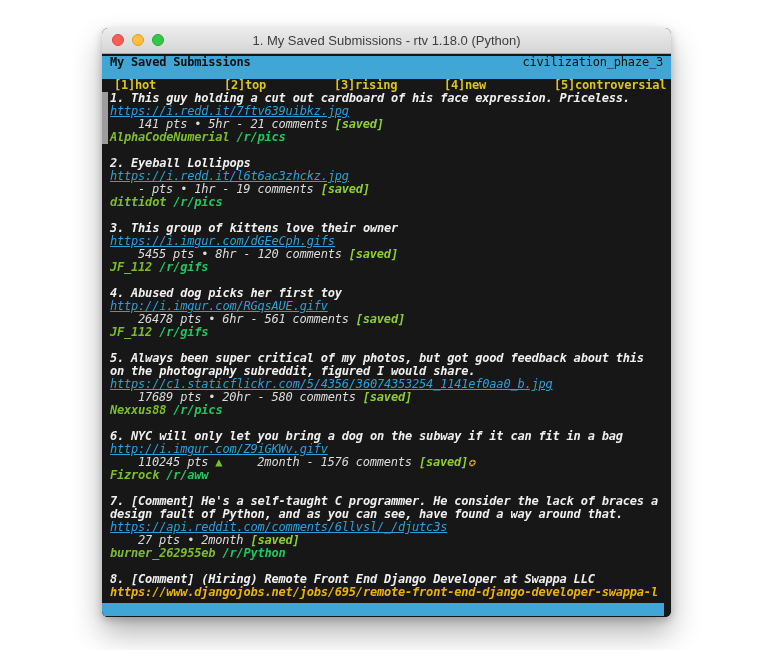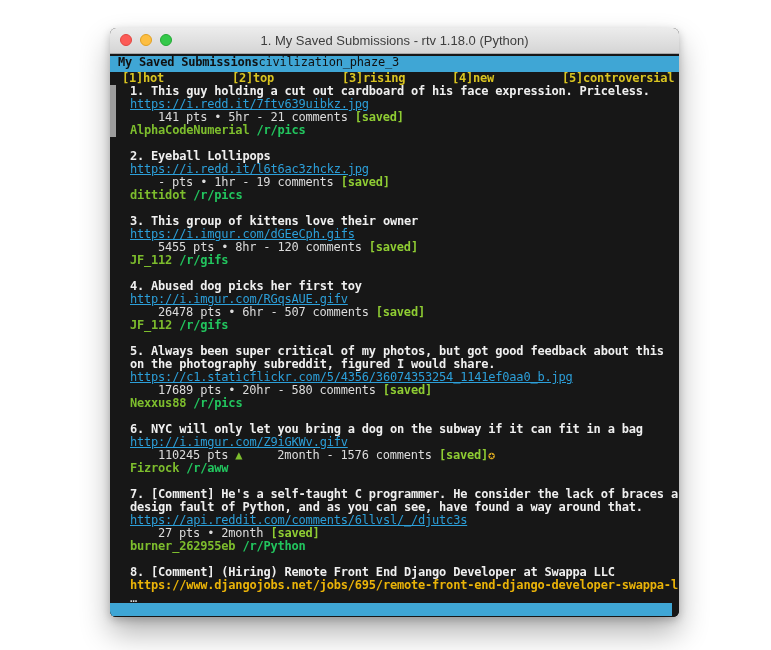--- a/index.html
+++ b/index.html
@@ -1,50 +1,50 @@
 <!DOCTYPE html>
 <html><head>
 <meta charset="utf-8">
 <style>
   html,body{margin:0;padding:0;}
   body{
     width:771px;height:650px;background:#ffffff;position:relative;overflow:hidden;
     font-family:"DejaVu Sans Mono", monospace;
   }
   .window{
-    position:absolute;left:110px;top:28px;width:569px;height:589px;
+    position:absolute;left:102px;top:28px;width:569px;height:589px;
     border-radius:6px;overflow:hidden;
     box-shadow:0 16px 30px rgba(0,0,0,0.30), 0 3px 8px rgba(0,0,0,0.22);
     background:#171717;
   }
   .titlebar{
     height:25px;background:linear-gradient(#ececec,#d5d5d5);
     border-bottom:1px solid #a8a8a8;position:relative;
     display:flex;align-items:center;justify-content:center;
     font-family:"Liberation Sans", sans-serif;font-size:13px;color:#3d3d3d;
   }
   .traffic{position:absolute;left:10px;top:6px;display:flex;gap:8px;}
   .light{width:12px;height:12px;border-radius:50%;}
   .light.red{background:#fc5b57;border:1px solid #e14640;box-sizing:border-box;}
   .light.yellow{background:#fdbe41;border:1px solid #dfa023;box-sizing:border-box;}
   .light.green{background:#34c84a;border:1px solid #23a935;box-sizing:border-box;}
   .terminal{
     position:relative;height:564px;background:#171717;padding-top:2px;
     font-size:12px;line-height:13px;letter-spacing:-0.2px;color:#e4e4e4;
   }
   .bar{
-    background:#3fa6d5;color:#101010;height:16px;overflow:hidden;
-    display:flex;justify-content:flex-start;
+    background:#3fa6d5;color:#101010;height:23px;overflow:hidden;
+    display:flex;justify-content:space-between;
     padding:0 8px;font-weight:bold;
   }
   .bar .right{font-weight:normal;}
   .menurow{height:13px;display:flex;padding-left:12px;color:#d9c421;font-weight:bold;overflow:hidden;}
   .menurow .menu-item{width:110px;flex:0 0 auto;}
   .menurow .menu-item:last-child{width:auto;}
-  .line{padding-left:20px;height:13px;white-space:pre;overflow:hidden;}
+  .line{padding-left:8px;height:13px;white-space:pre;overflow:hidden;font-style:italic;}
   .line.wrap{height:auto;white-space:pre-wrap;word-break:normal;width:549px;}
   .gap{height:13px;}
   .sub{position:relative;}
   .sub.selected::before{
     content:"";position:absolute;left:0;top:0;width:6px;height:100%;background:#9d9d9d;
   }
   .title{color:#efefef;font-weight:bold;}
   .url{color:#2c9fd9;text-decoration:underline;}
   .url-plain{color:#eab308;font-weight:bold;}
   .st-normal{color:#dcdcdc;margin-left:28px;}
@@ -104,21 +104,21 @@
         <div class="sub">
           <div class="line title wrap">3. This group of kittens love their owner</div>
           <div class="line url">https://i.imgur.com/dGEeCph.gifs</div>
           <div class="line stats"><span class="st-normal">5455 pts • 8hr - 120 comments </span><span class="st-saved">[saved]</span></div>
           <div class="line byline"><span class="author">JF_112</span> <span class="subreddit">/r/gifs</span></div>
         </div>
         <div class="gap"></div>
         <div class="sub">
           <div class="line title wrap">4. Abused dog picks her first toy</div>
           <div class="line url">http://i.imgur.com/RGqsAUE.gifv</div>
-          <div class="line stats"><span class="st-normal">26478 pts • 6hr - 507 comments </span><span class="st-saved">[saved]</span></div>
+          <div class="line stats"><span class="st-normal">26478 pts • 6hr - 561 comments </span><span class="st-saved">[saved]</span></div>
           <div class="line byline"><span class="author">JF_112</span> <span class="subreddit">/r/gifs</span></div>
         </div>
         <div class="gap"></div>
         <div class="sub">
           <div class="line title wrap">5. Always been super critical of my photos, but got good feedback about this on the photography subreddit, figured I would share.</div>
           <div class="line url">https://c1.staticflickr.com/5/4356/36074353254_1141ef0aa0_b.jpg</div>
           <div class="line stats"><span class="st-normal">17689 pts • 20hr - 580 comments </span><span class="st-saved">[saved]</span></div>
           <div class="line byline"><span class="author">Nexxus88</span> <span class="subreddit">/r/pics</span></div>
         </div>
         <div class="gap"></div>

